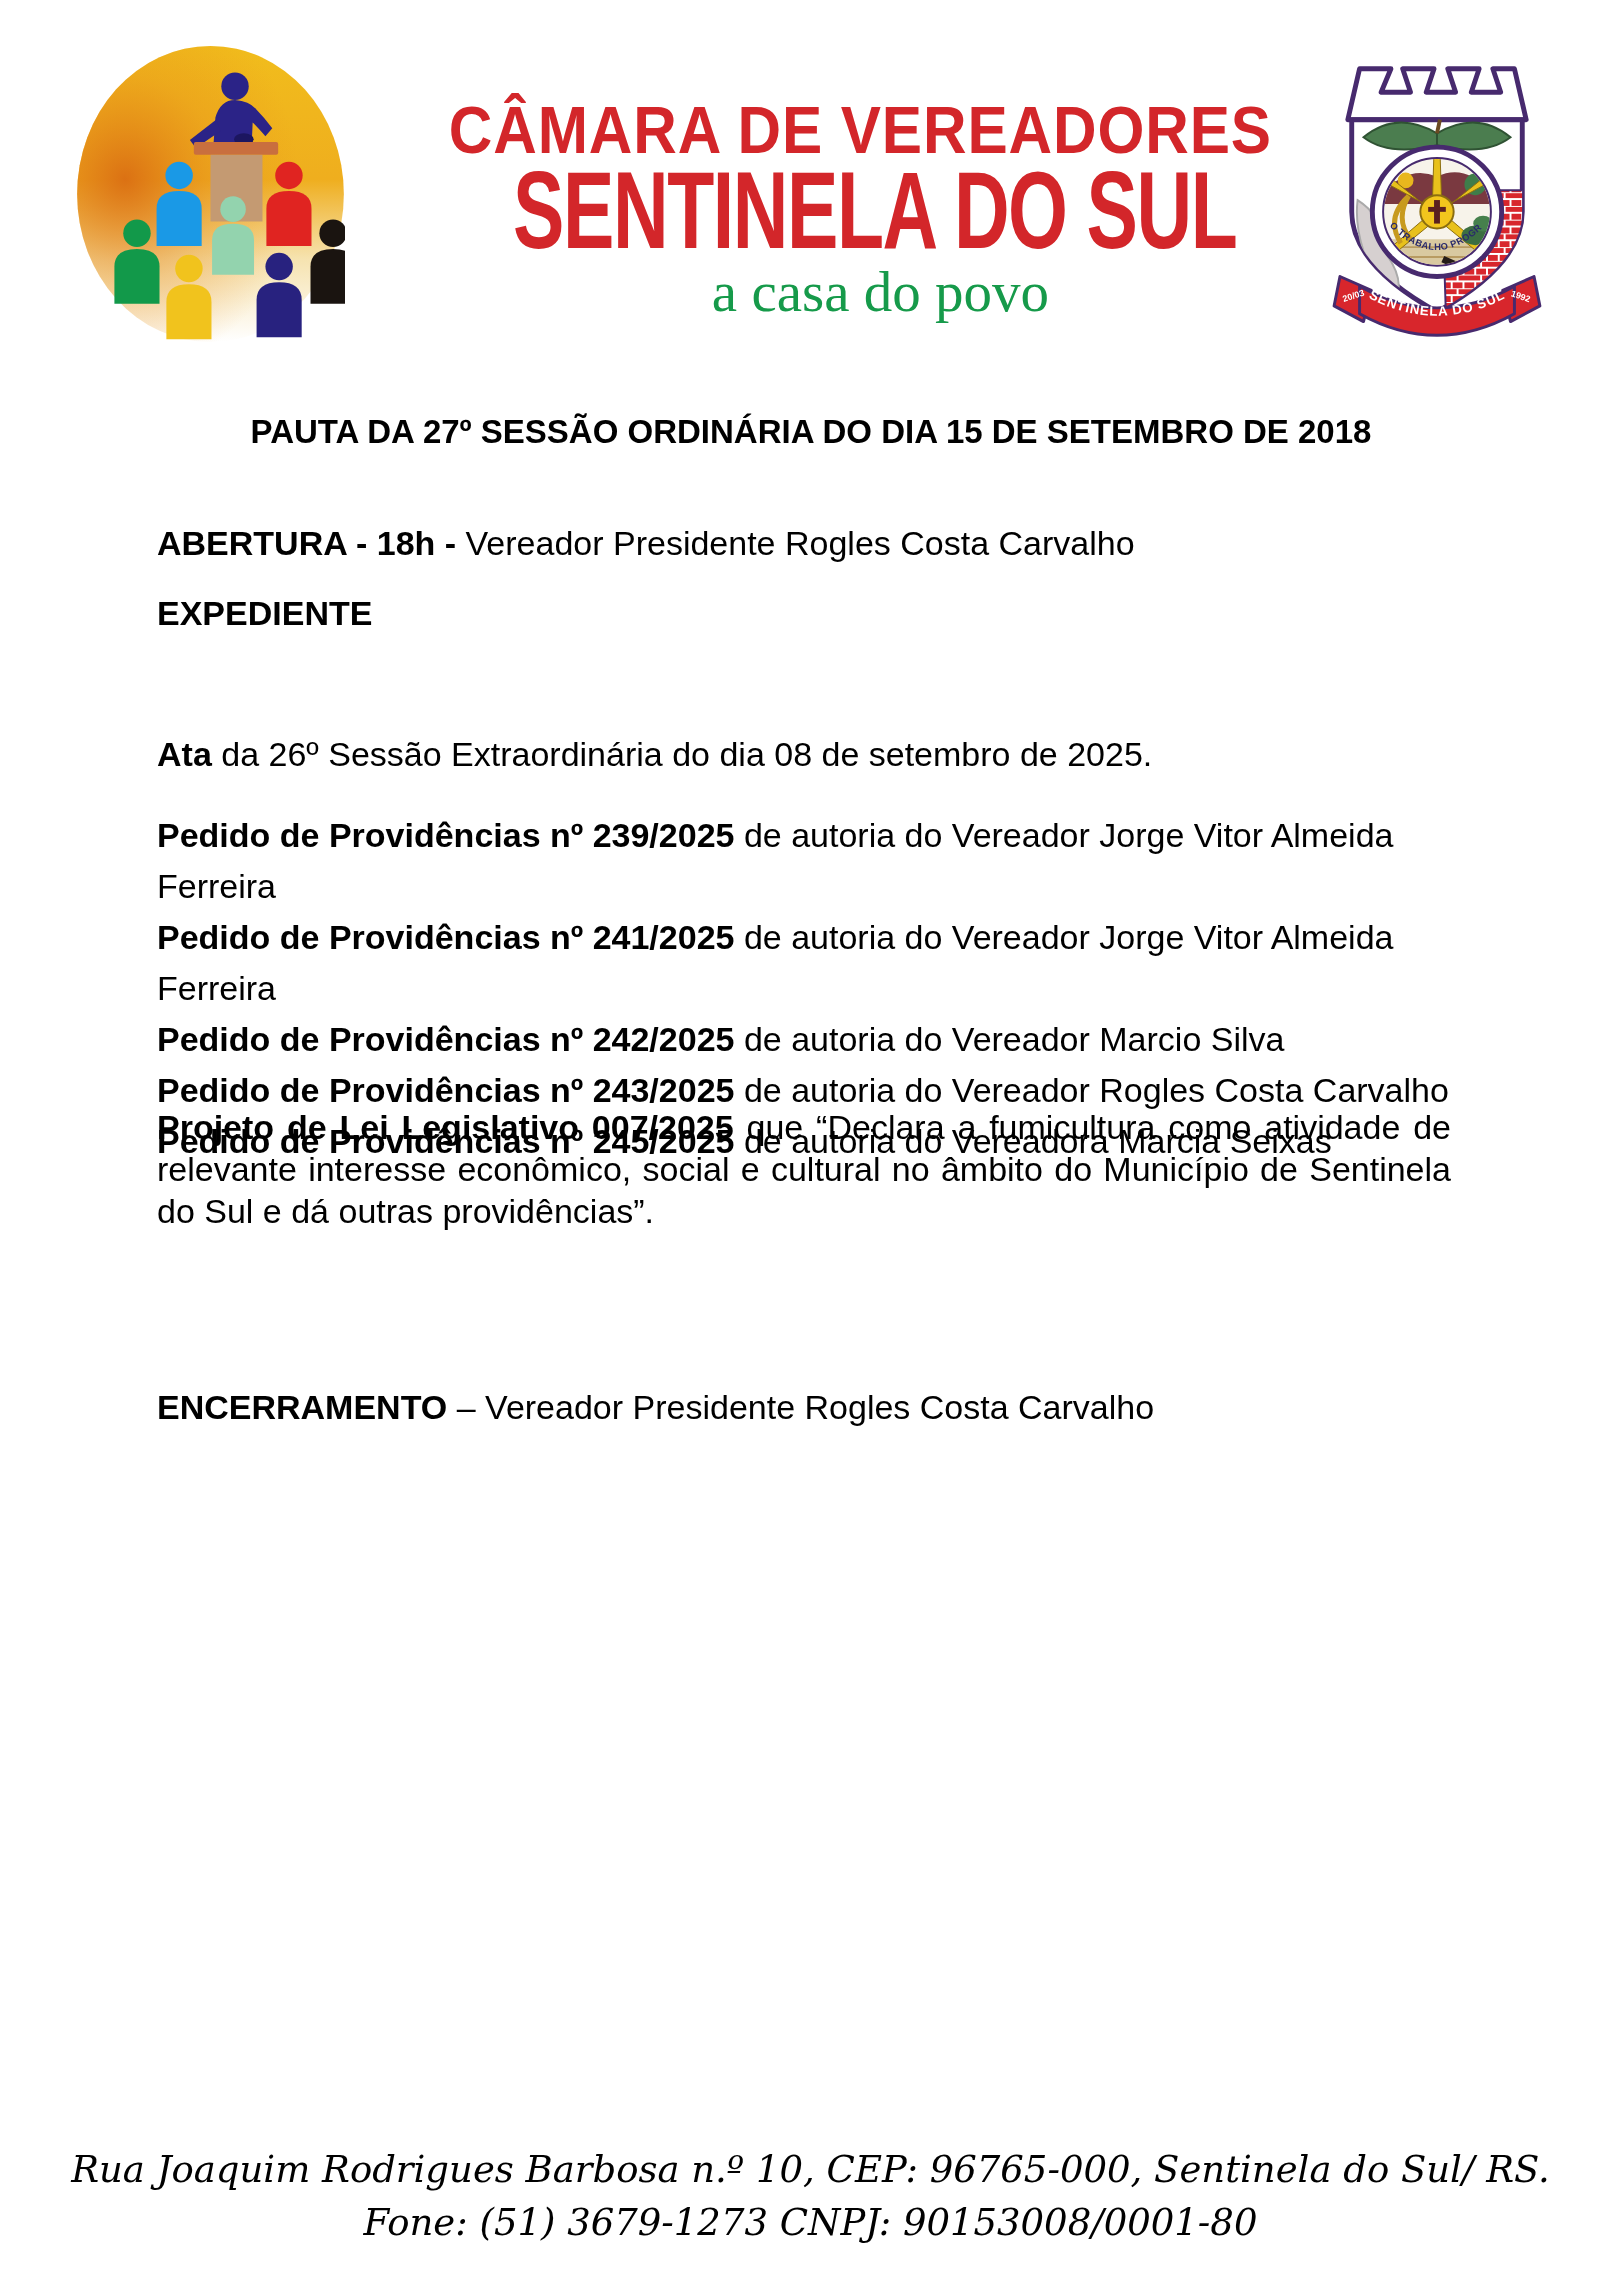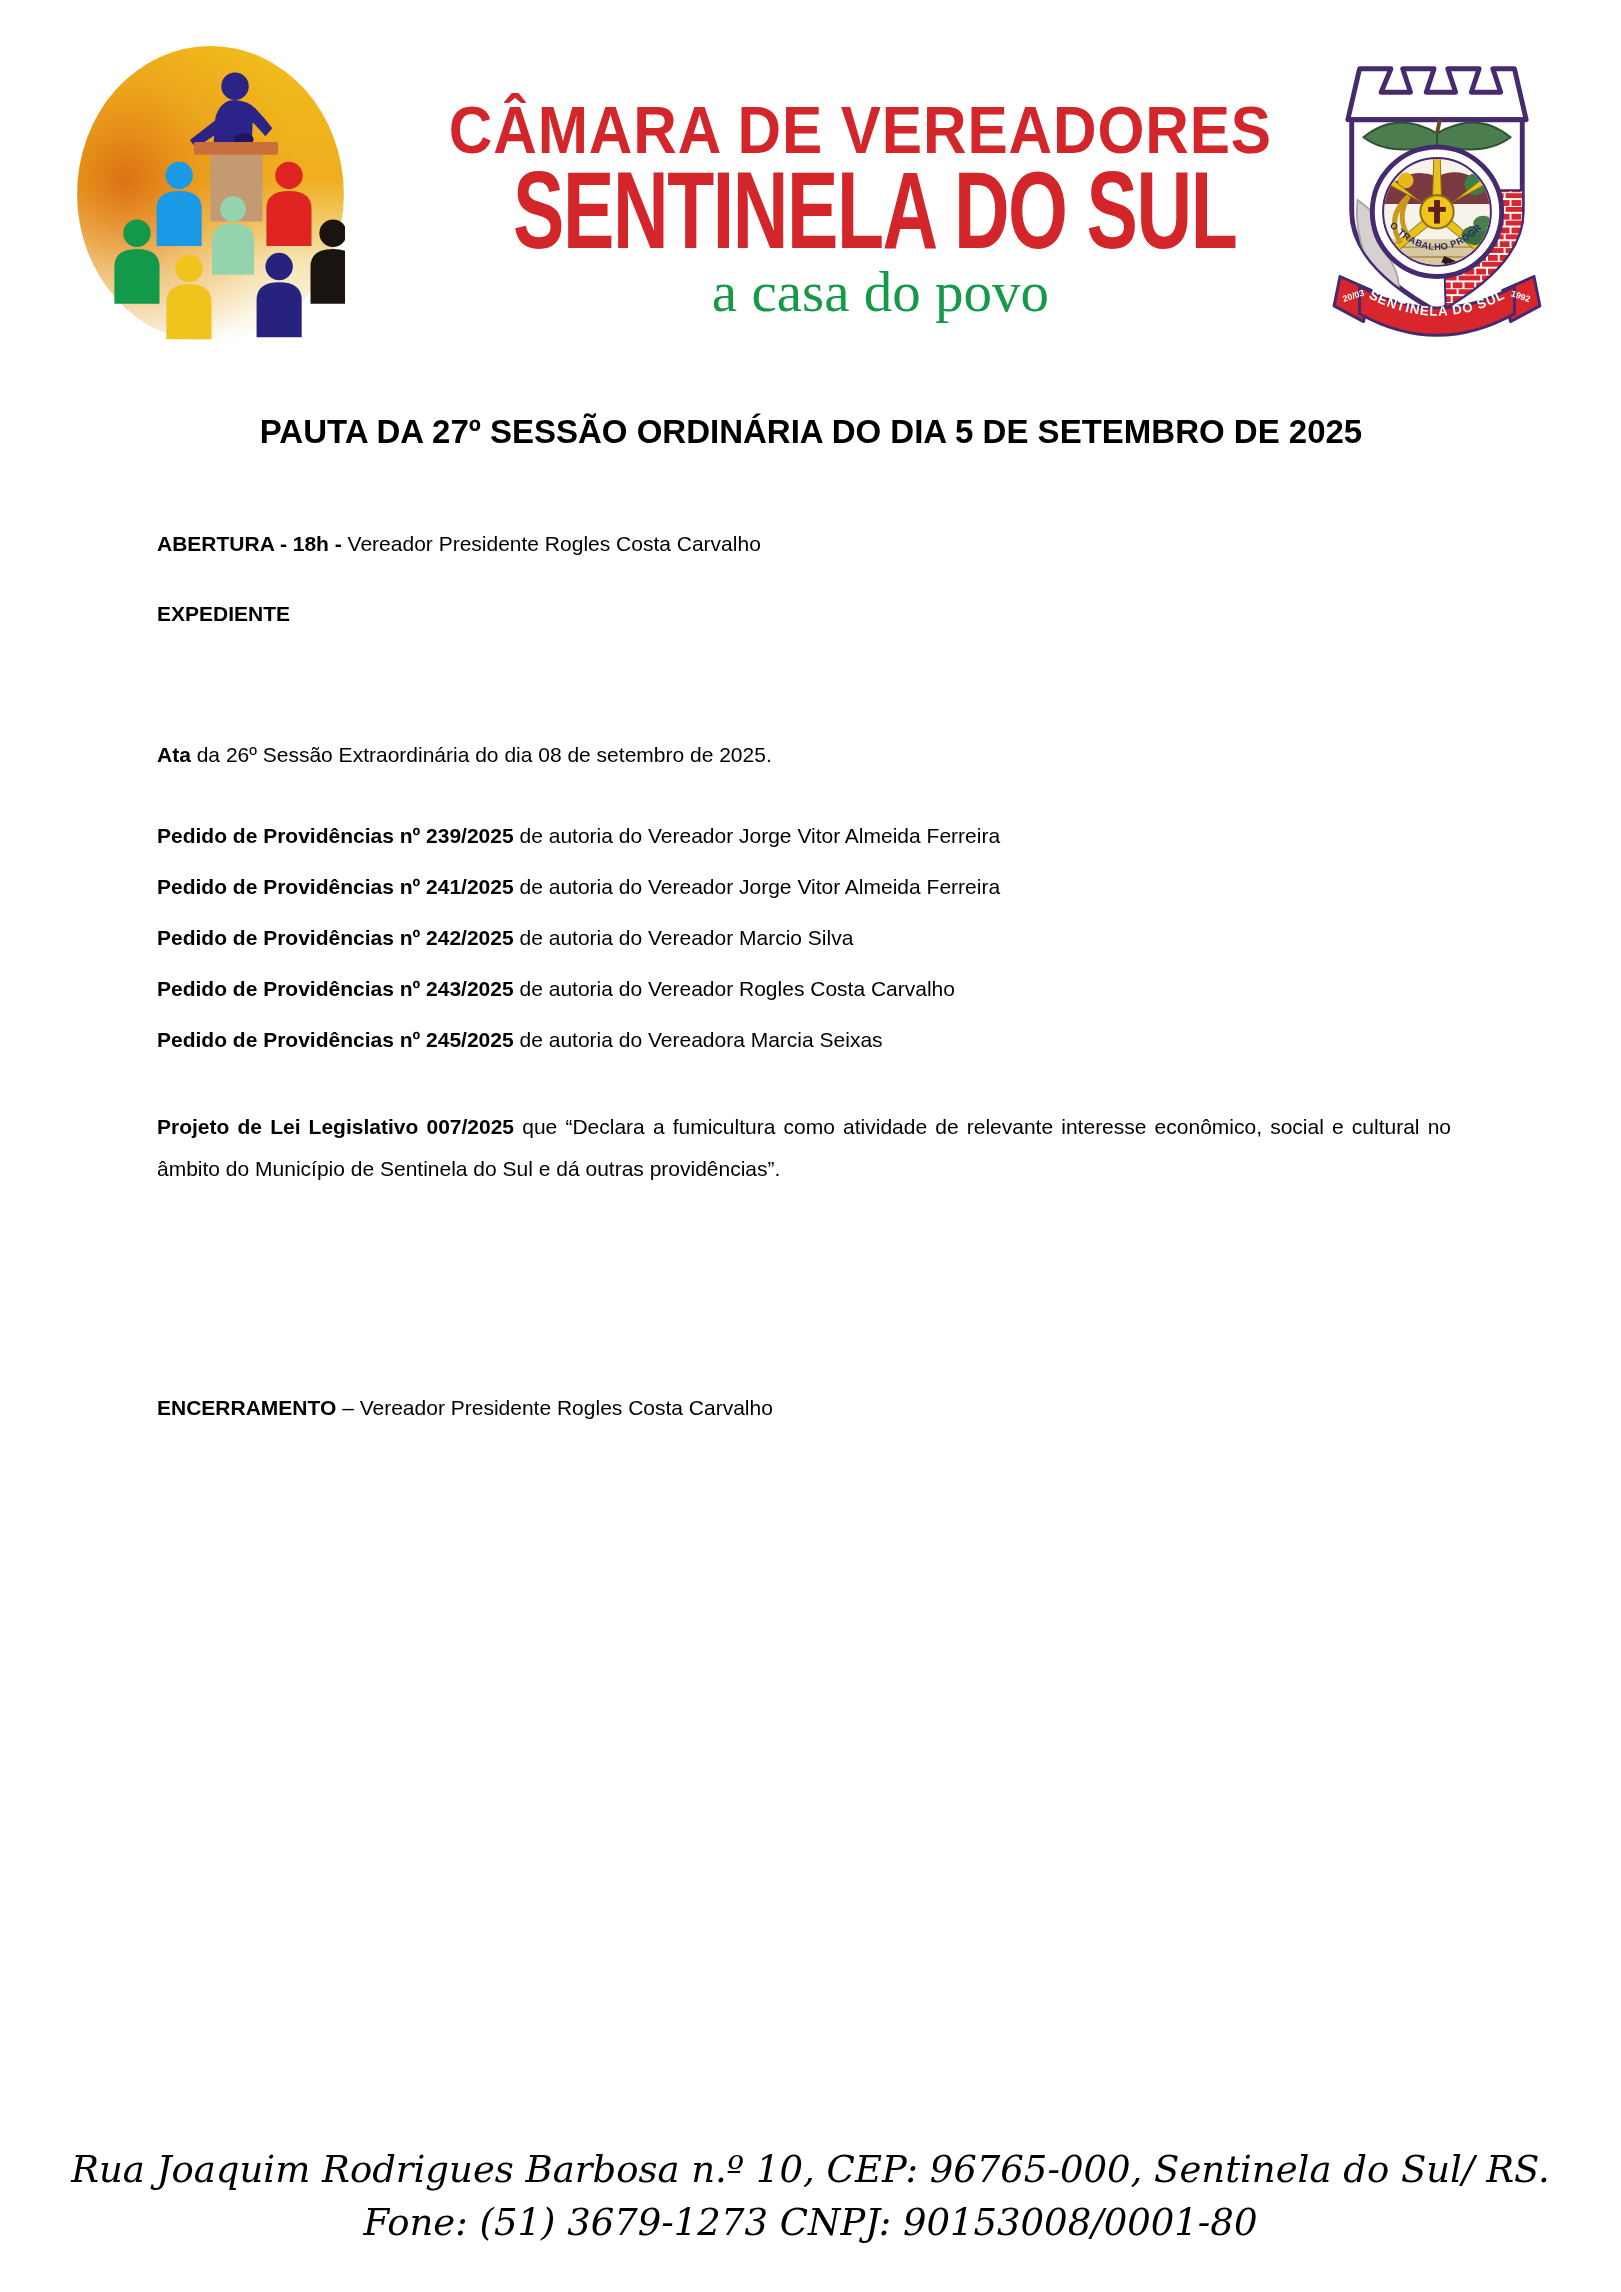--- a/index.html
+++ b/index.html
@@ -14,21 +14,21 @@
   .org-line .stretch{display:inline-block;transform-origin:center;}
   #org1{top:96px;font-size:67px;}
   #org1 .stretch{transform:scaleX(0.90);letter-spacing:1px;}
   #org2{top:155px;font-size:110px;}
   #org2 .stretch{transform:scaleX(0.70);letter-spacing:-2px;}
   #tagline{position:absolute;right:362px;top:263px;font-family:"Liberation Serif",serif;
     font-weight:normal;color:#169a4a;font-size:57px;line-height:1;}
   
   .doc-title{position:absolute;left:157px;width:1308px;top:412px;text-align:center;
     font-size:33px;font-weight:bold;line-height:39px;}
-  .para{position:absolute;left:157px;width:1294px;font-size:21px;line-height:39px;}
+  .para{position:absolute;left:157px;width:1294px;font-size:34px;line-height:39px;}
   .b{font-weight:bold;}
   #abertura{top:524px;}
   #expediente{top:594px;font-weight:bold;}
   #ata{top:735px;}
   #pedidos{top:810px;}
   .pedido-row{line-height:51px;}
   #projeto{top:1106px;line-height:42px;text-align:justify;}
   #encerramento{top:1388px;}
   
   .footer-line{position:absolute;left:0;width:1621px;text-align:center;
@@ -153,21 +153,21 @@
     <path d="M210,226 L178,240 L186,272 L216,256 Z" fill="#d8262c" stroke="#472a6e" stroke-width="3" stroke-linejoin="round"></path>
     <path d="M32,236 Q111,280 190,236 L190,264 Q111,308 32,264 Z" fill="#d8262c" stroke="#472a6e" stroke-width="3" stroke-linejoin="round"></path>
     <text font-family="Liberation Sans,sans-serif" font-size="13.5" font-weight="bold" fill="#ffffff" letter-spacing="1">
       <textPath href="#ribbonArc" startOffset="50%" text-anchor="middle">SENTINELA DO SUL</textPath>
     </text>
     <text x="16" y="252" font-size="9" font-weight="bold" fill="#ffffff" transform="rotate(-18 16 252)">20/03</text>
     <text x="186" y="246" font-size="9" font-weight="bold" fill="#ffffff" transform="rotate(18 186 246)">1992</text>
   </svg>
 </div>
 
-<div class="doc-title">PAUTA DA 27º SESSÃO ORDINÁRIA DO DIA 5 DE SETEMBRO DE 2025</div>
+<div class="doc-title">PAUTA DA 27º SESSÃO ORDINÁRIA DO DIA 15 DE SETEMBRO DE 2018</div>
 
 <div class="para" id="abertura">
   <span class="b">ABERTURA - 18h -</span>
   <span>Vereador Presidente Rogles Costa Carvalho</span>
 </div>
 
 <div class="para" id="expediente">EXPEDIENTE</div>
 
 <div class="para" id="ata">
   <span class="b">Ata</span>

